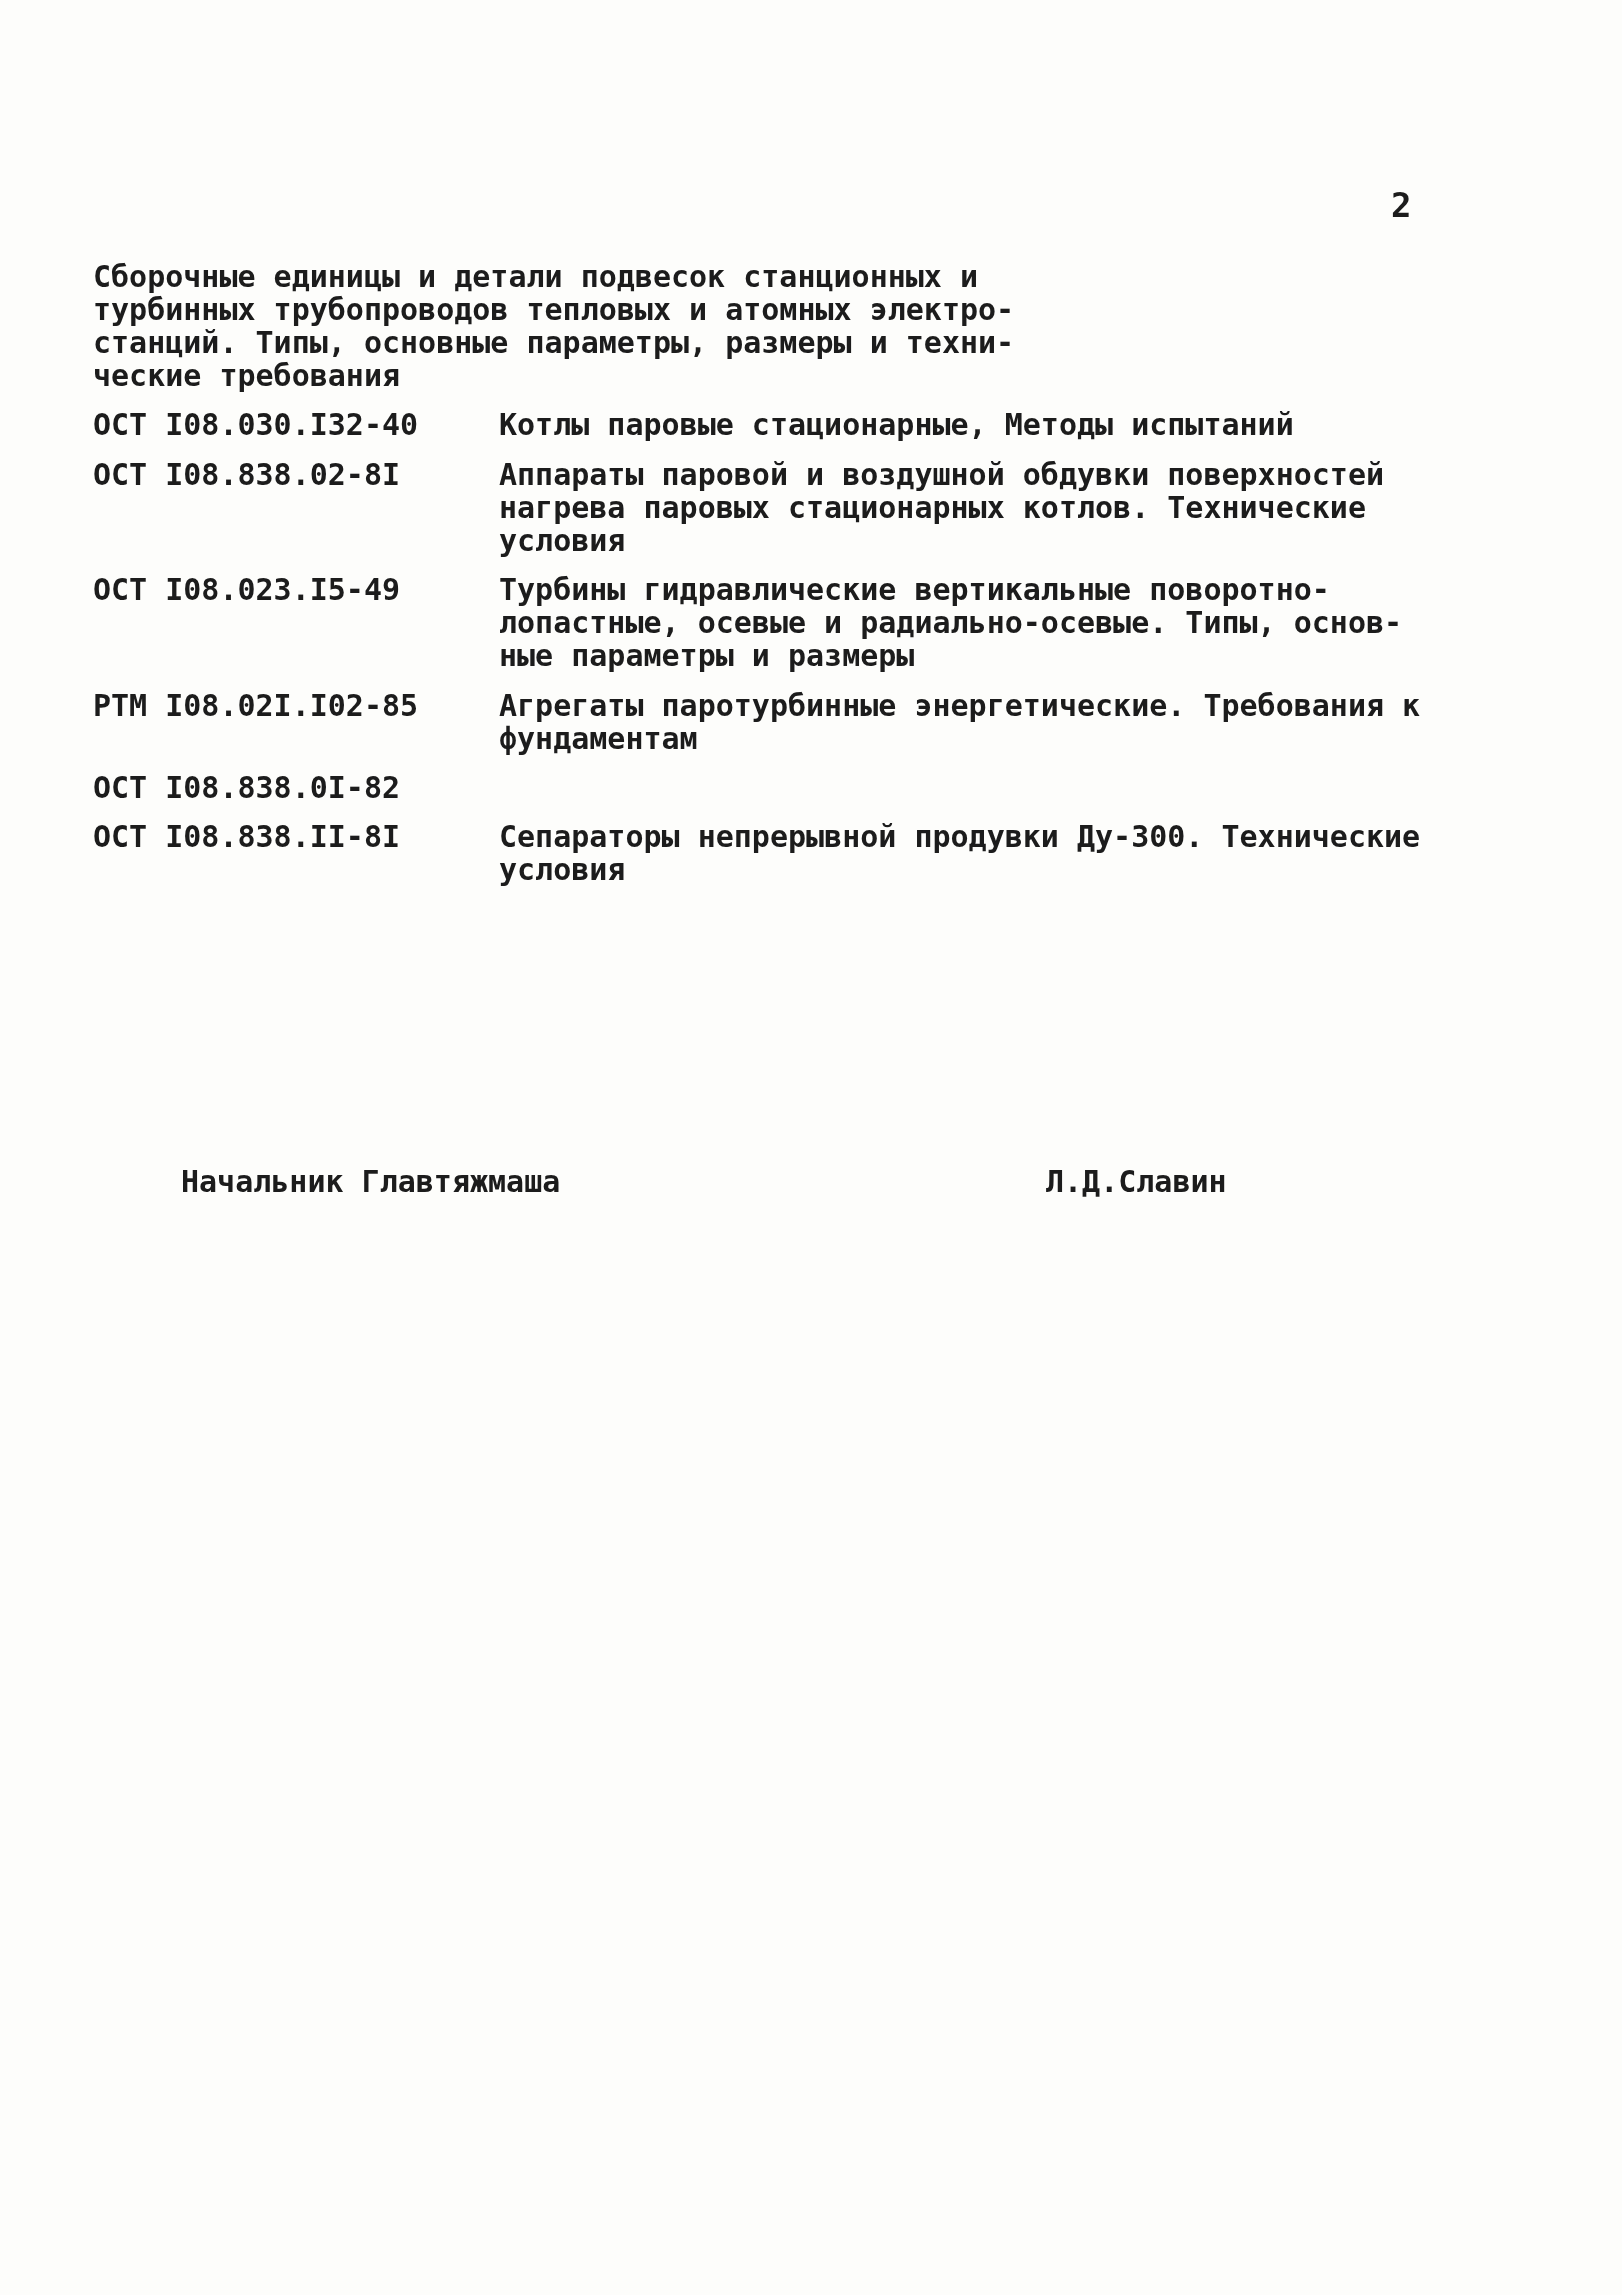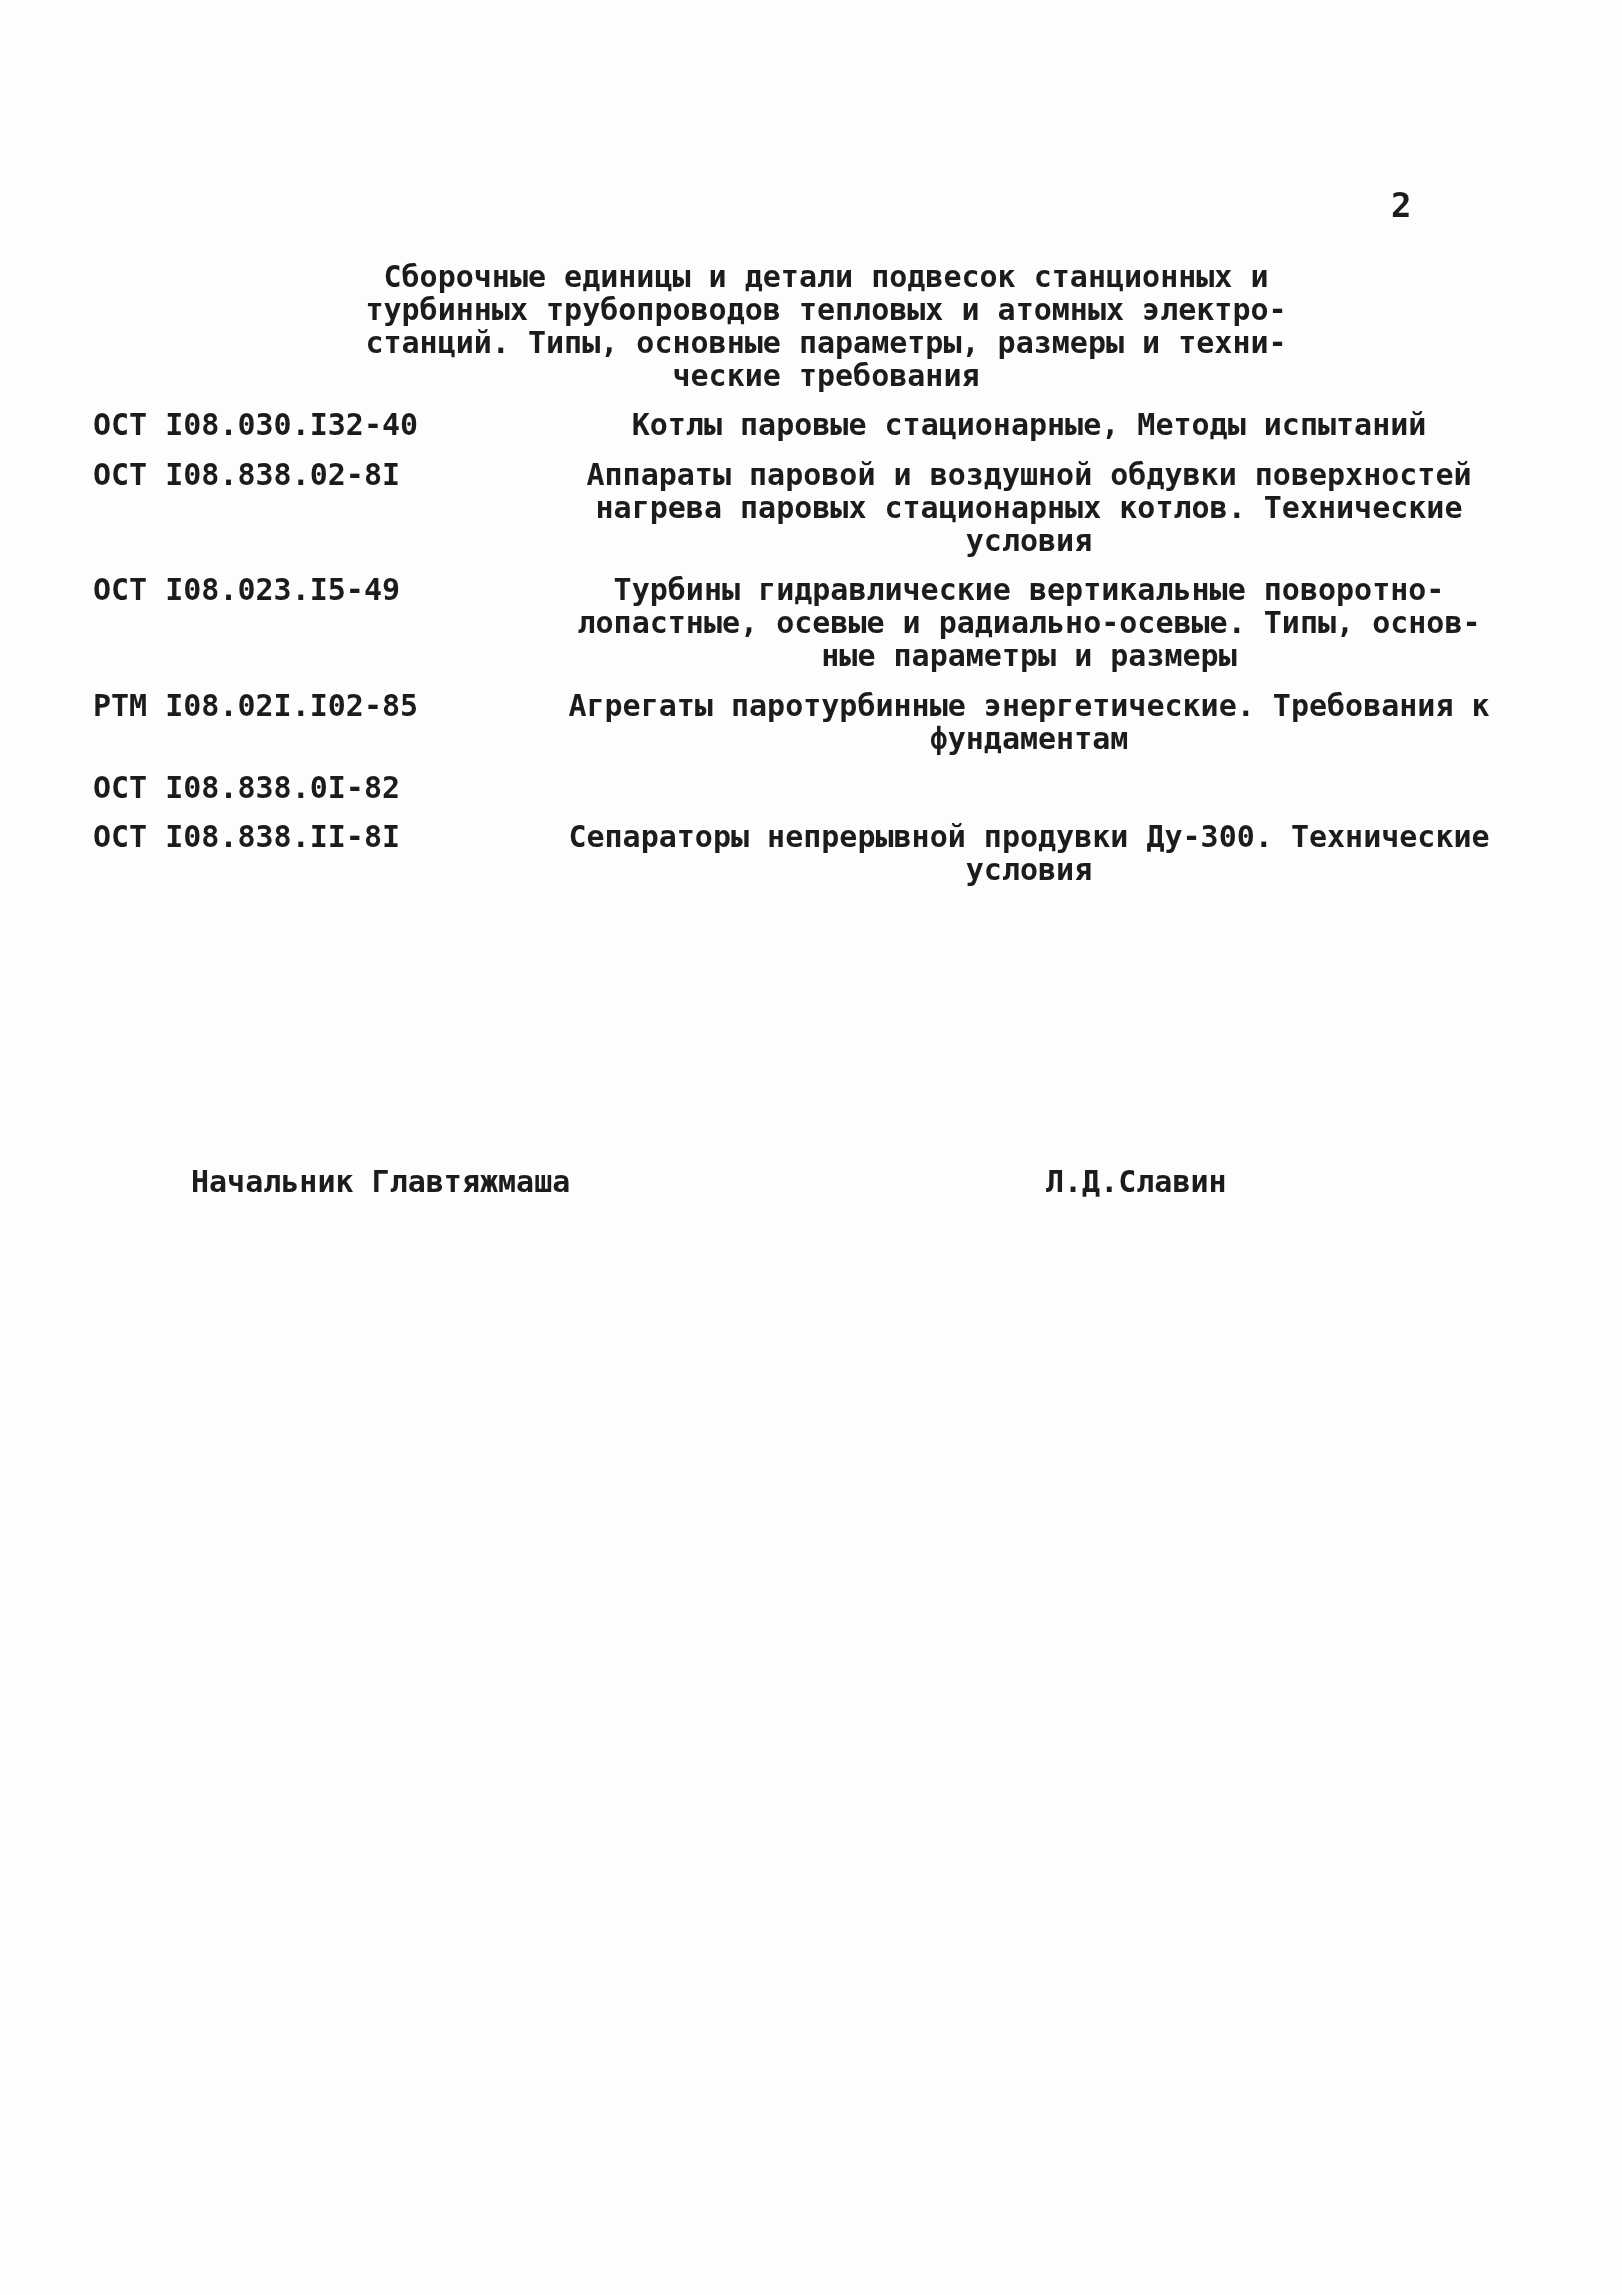--- a/index.html
+++ b/index.html
@@ -38,32 +38,31 @@
     width: 406px;
     white-space: pre-line;
     font-size: 30px;
     line-height: 33px;
   }
   .entry .desc {
     flex: 1 1 auto;
     white-space: pre-line;
     font-size: 30px;
     line-height: 33px;
-    text-align: center;
   }
   .signature {
     position: absolute;
     top: 1165px;
     left: 0;
     width: 100%;
     height: 39px;
     font-size: 30px;
     line-height: 33px;
   }
-  .sig-title { position: absolute; left: 191px; }
+  .sig-title { position: absolute; left: 181px; }
   .sig-name  { position: absolute; left: 1046px; }
 </style>
 </head>
 <body>
 
 <div class="page">
 
   <div class="page-number">2</div>
 
   <div class="entries" id="entries">

